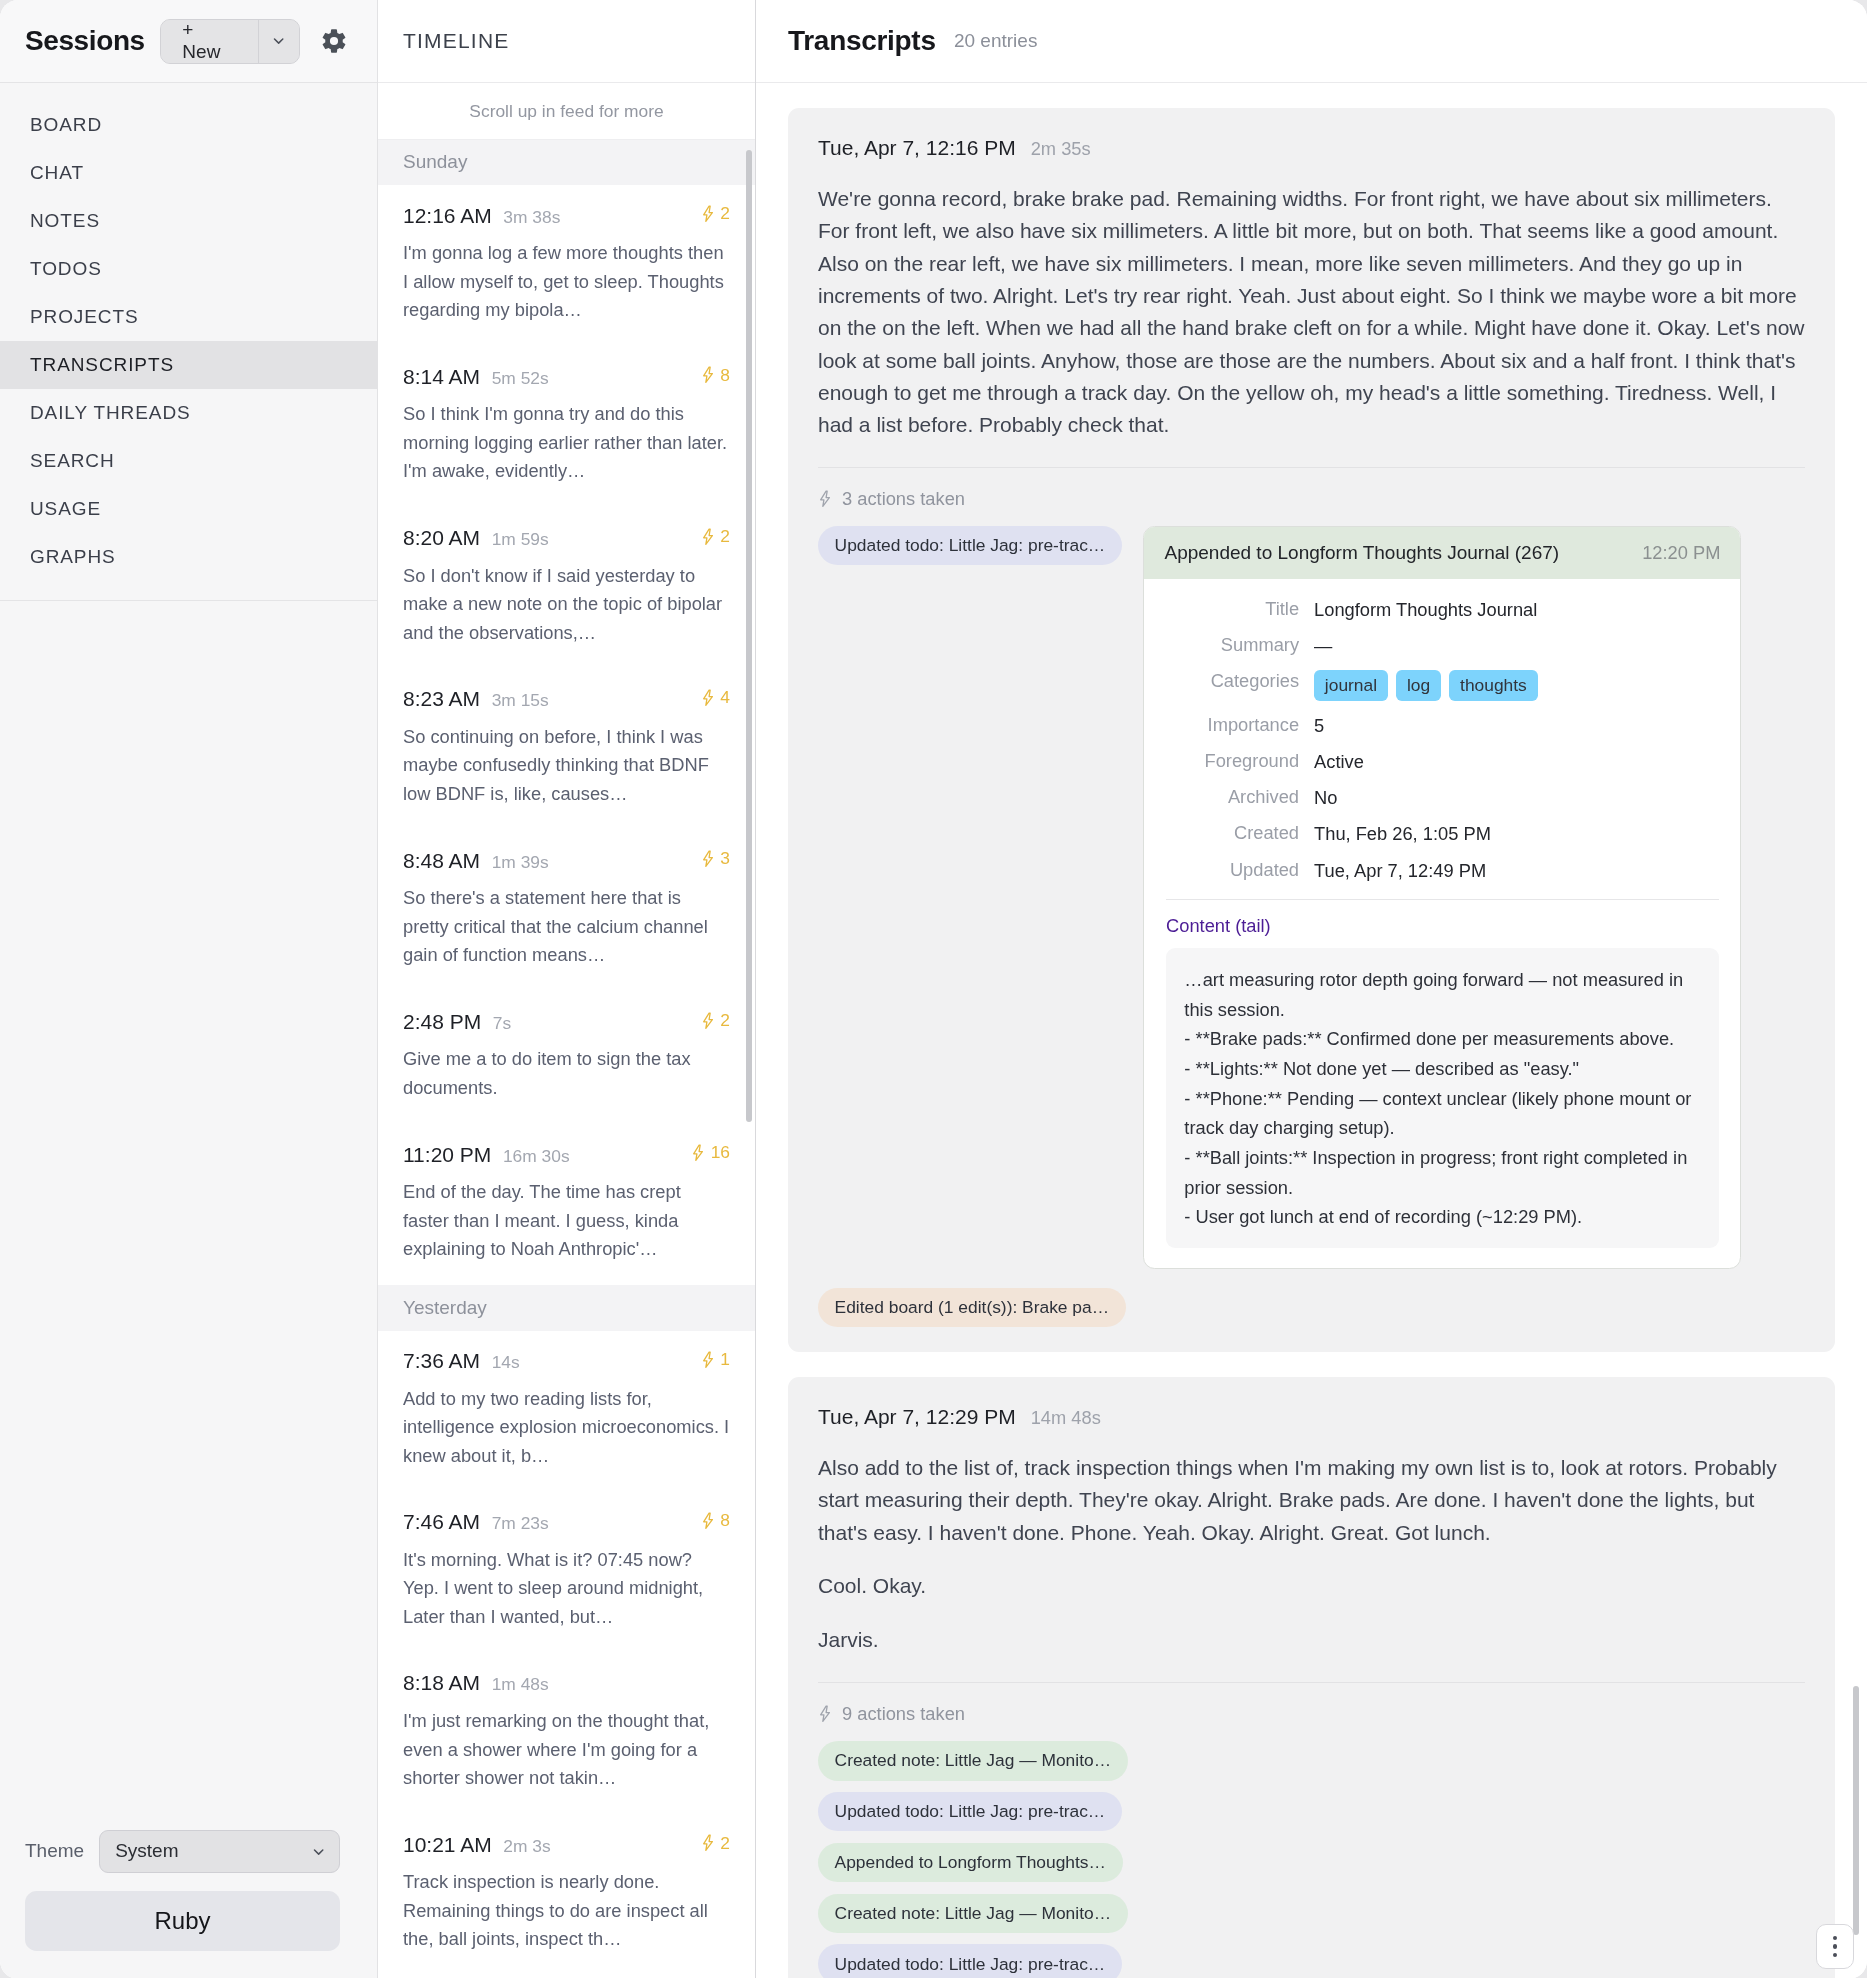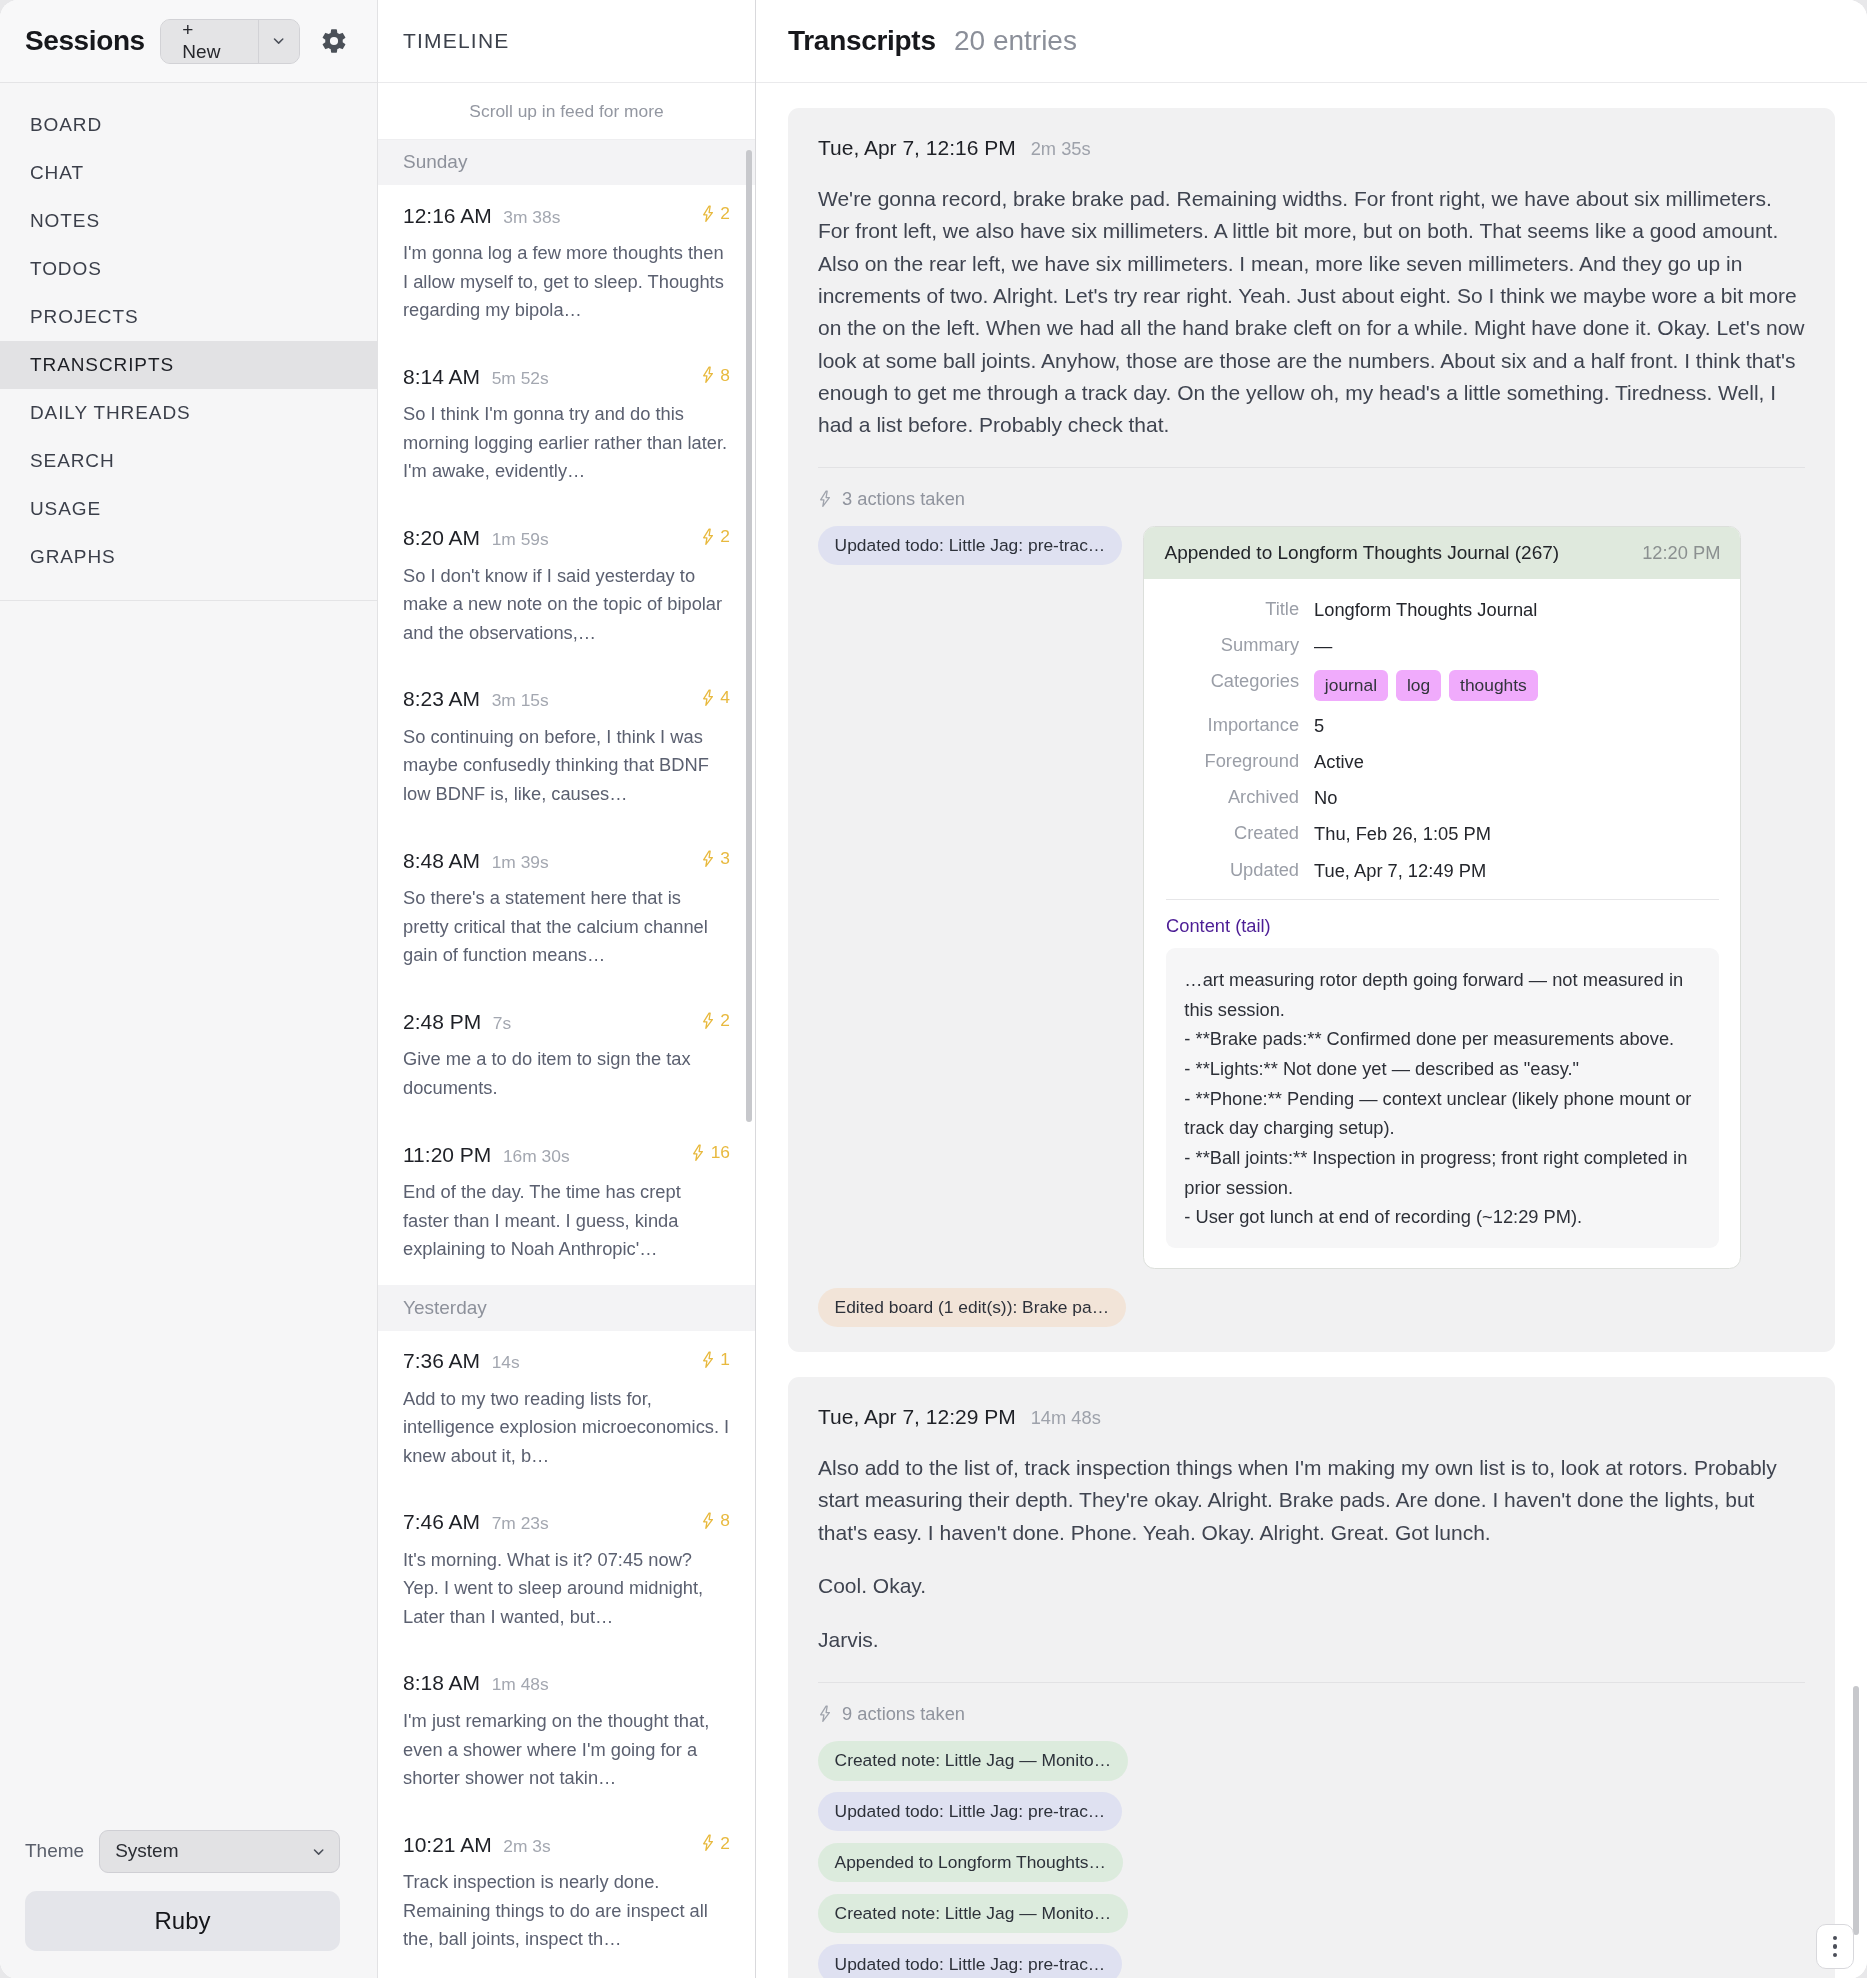--- a/index.html
+++ b/index.html
@@ -159,21 +159,21 @@
 
   
   .main { flex: 1; display: flex; flex-direction: column; background: #ffffff; position: relative; }
   .main-head {
     height: 83px;
     display: flex; align-items: center; gap: 18.3px;
     padding: 0 32px;
     border-bottom: 0.8px solid #eaeaec;
   }
   .main-title { font-size: 28px; font-weight: bold; color: #17181c; letter-spacing: -0.3px; }
-  .main-count { font-size: 28px; color: #8b8f99; }
+  .main-count { font-size: 19px; color: #8b8f99; }
   .main-body { flex: 1; overflow: hidden; padding: 0 32px; position: relative; }
 
   .card {
     background: #f1f1f2;
     border-radius: 11px;
     padding: 28px 30px 25px 30px;
     margin-top: 25px;
   }
   .card-top { display: flex; align-items: baseline; gap: 15px; margin-bottom: 23px; }
   .card-date { font-size: 21px; color: #1e2026; }
@@ -225,21 +225,21 @@
   .detail-time { font-size: 18.3px; color: #8b9090; }
   .detail-body { padding: 18.3px 21.6px 20px 21.6px; }
   .kv { display: flex; margin-bottom: 12.5px; align-items: flex-start; }
   .kv-k {
     width: 148px; flex: 0 0 148px; text-align: right;
     font-size: 18.3px; color: #9a9ea7; padding-right: 15px;
   }
   .kv-v { font-size: 18.3px; color: #24262c; line-height: 1.3; }
   .tags { display: flex; gap: 8.3px; }
   .tag {
-    background: #f0abfc; border-radius: 5.8px;
+    background: #7dd3fc; border-radius: 5.8px;
     padding: 4.2px 10.8px; font-size: 17.4px; color: #31343b;
   }
   .detail-div { height: 0.8px; background: #e6e6e8; margin: 16.6px 0 15px 0; }
   .content-label { font-size: 18.3px; color: #4c1d95; margin-bottom: 11.6px; }
   .content-box {
     background: #f6f6f7;
     border-radius: 9.1px;
     padding: 16.6px 18.3px;
   }
   .content-line { font-size: 18.3px; line-height: 1.62; color: #2d3038; }

